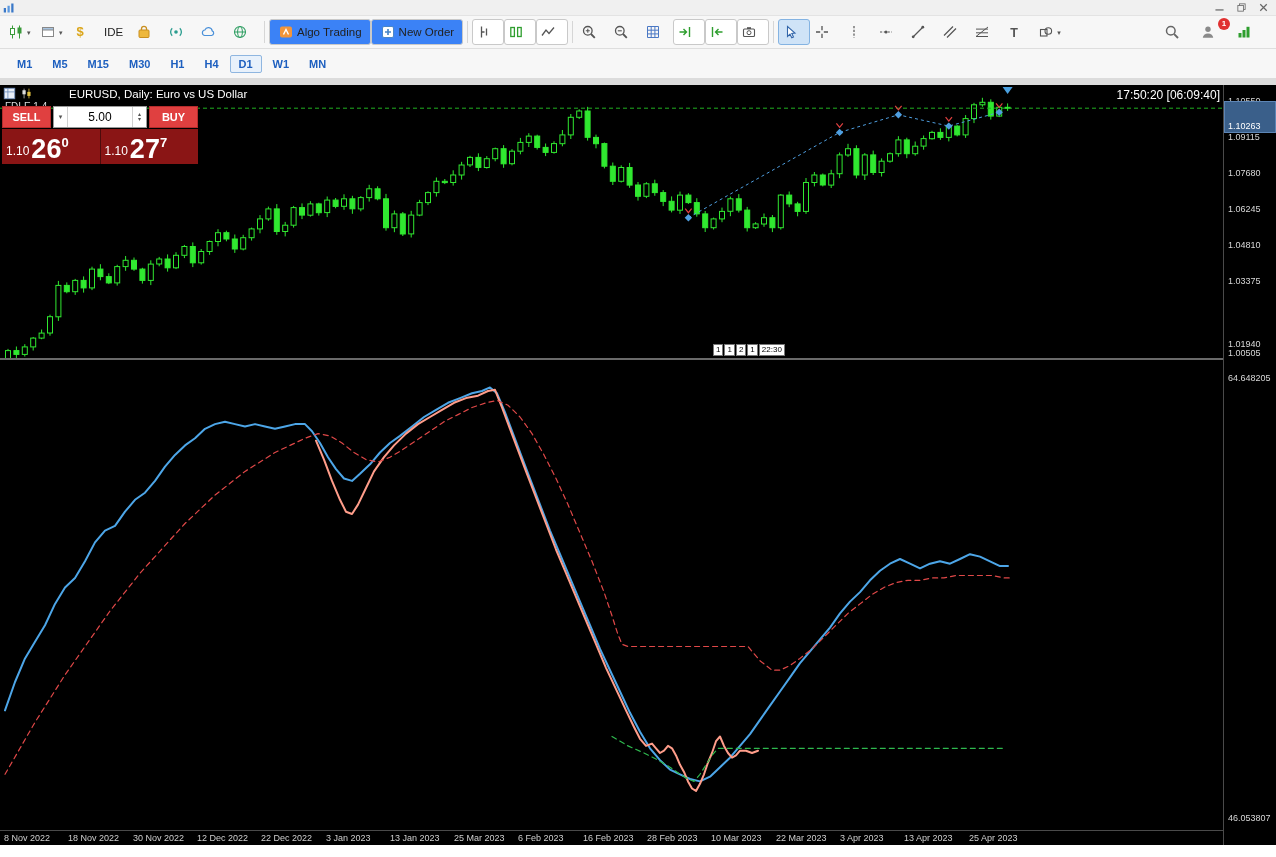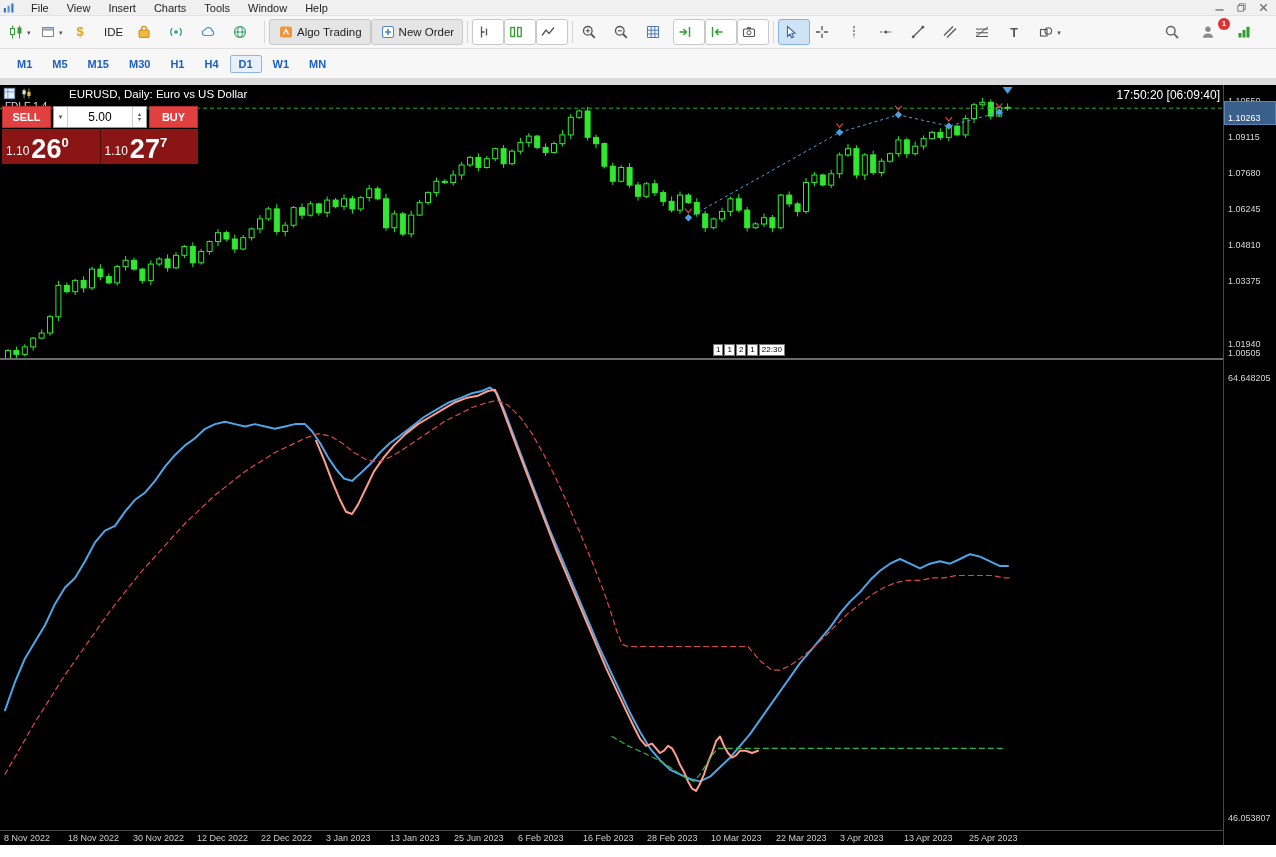--- a/index.html
+++ b/index.html
@@ -16,21 +16,21 @@
   .win-controls{margin-left:auto;display:flex;align-items:center;padding-right:2px;}
   .winbtn{width:22px;height:14px;display:flex;align-items:center;justify-content:center;}
   .winbtn svg{width:13px;height:13px;}
 
   
   .toolbar{position:absolute;top:16px;left:0;right:0;height:32px;background:#f7f7f7;
     border-bottom:1px solid #dedede;display:flex;align-items:center;padding:0 4px;}
   .tbtn{position:relative;height:24px;min-width:24px;display:flex;align-items:center;gap:3px;
     padding:0 3px;border:1px solid transparent;border-radius:3px;cursor:default;}
   .tbtn.boxed{border-color:#c9c9c9;background:#fff;}
-  .tbtn.framed{border-color:#c9c9c9;background:#e5e5e5;padding:0 8px;}
+  .tbtn.framed{border-color:#c9c9c9;background:#3b82f6;padding:0 8px;}
   .tbtn.active{background:#cfe3f7;border-color:#84b3e2;}
   .tbtn .icn{width:16px;height:16px;display:block;}
   .tlabel{font-size:11.5px;color:#222;white-space:nowrap;}
   .caret{font-size:7px;color:#555;line-height:1;}
   .badge{position:absolute;top:-2px;right:-3px;background:#e03030;color:#fff;border-radius:50%;
     width:12px;height:12px;font-size:8px;line-height:12px;text-align:center;font-weight:bold;}
   .tsep{width:1px;height:22px;background:#d6d6d6;margin:0 4px;}
   .tright{margin-left:auto;display:flex;align-items:center;gap:4px;padding-right:8px;}
 
   
@@ -44,21 +44,21 @@
   .chartwrap{position:absolute;top:78px;left:0;width:1276px;height:767px;background:#dcdcdc;}
   .chartblack{position:absolute;top:7px;left:0;width:1276px;height:760px;background:#000;}
   .main-pane{position:absolute;top:0;left:0;width:1223px;height:273px;overflow:hidden;}
   .pane-divider{position:absolute;top:273px;left:0;width:1223px;height:2px;background:#6a6a6a;cursor:row-resize;}
   .ind-pane{position:absolute;top:275px;left:0;width:1223px;height:470px;overflow:hidden;}
   .date-axis{position:absolute;top:745px;left:0;width:1223px;height:15px;border-top:1px solid #4a4a4a;}
   .date-label{position:absolute;top:2px;font-size:9px;color:#cfcfcf;white-space:nowrap;}
   .price-axis{position:absolute;top:0;right:0;width:52px;height:760px;border-left:1px solid #4a4a4a;background:#000;}
   .price-label{position:absolute;left:4px;font-size:9px;color:#d8d8d8;white-space:nowrap;}
   .price-current{position:absolute;left:0;right:0;background:#3a5f8a;border:1px solid #5d85b5;
-    color:#fff;font-size:9px;padding:11px 0 1px 3px;}
+    color:#fff;font-size:9px;padding:19px 0 1px 3px;}
 
   .chart-title-row{position:absolute;top:2px;left:3px;display:flex;align-items:center;gap:4px;}
   .ct-icon svg{width:13px;height:13px;display:block;}
   .chart-title{color:#fff;font-size:11.5px;white-space:nowrap;margin-left:32px;}
   .partial-label{position:absolute;top:16px;left:5px;color:#ddd;font-size:10px;}
   .clock{position:absolute;top:3px;right:3px;color:#fff;font-size:12px;white-space:nowrap;}
 
   
   .trade-panel{position:absolute;top:21px;left:2px;width:196px;}
   .tp-row1{display:flex;gap:2px;height:22px;}
@@ -98,29 +98,20 @@
 <div class="app">
 
   <div class="menubar">
     <span class="app-icon" id="appIcon">
         <svg class="icn" viewBox="0 0 16 16">
           <rect x="1" y="8" width="3" height="6" fill="#3a78c8"></rect>
           <rect x="6" y="5" width="3" height="9" fill="#5a98e0"></rect>
           <rect x="11" y="2" width="3" height="12" fill="#3a78c8"></rect>
         </svg>
       </span>
-    <div class="menu-items" id="menuItems">
-        <span class="menu-item">File</span>
-        <span class="menu-item">View</span>
-        <span class="menu-item">Insert</span>
-        <span class="menu-item">Charts</span>
-        <span class="menu-item">Tools</span>
-        <span class="menu-item">Window</span>
-        <span class="menu-item">Help</span>
-      </div>
     <div class="win-controls" id="winControls">
         <span class="winbtn">
           <svg class="icn" viewBox="0 0 16 16">
             <line x1="3" y1="11" x2="13" y2="11" stroke="#666" stroke-width="1.5"></line>
           </svg>
         </span>
         <span class="winbtn">
           <svg class="icn" viewBox="0 0 16 16">
             <rect x="5.5" y="3.5" width="7" height="7" fill="none" stroke="#666"></rect>
             <rect x="3.5" y="5.5" width="7" height="7" fill="#f0f0f0" stroke="#666"></rect>
@@ -666,21 +657,21 @@
       </div>
 
       <div class="date-axis" id="dateAxis">
           <span class="date-label" style="left: 4px;">8 Nov 2022</span>
           <span class="date-label" style="left: 68px;">18 Nov 2022</span>
           <span class="date-label" style="left: 133px;">30 Nov 2022</span>
           <span class="date-label" style="left: 197px;">12 Dec 2022</span>
           <span class="date-label" style="left: 261px;">22 Dec 2022</span>
           <span class="date-label" style="left: 326px;">3 Jan 2023</span>
           <span class="date-label" style="left: 390px;">13 Jan 2023</span>
-          <span class="date-label" style="left: 454px;">25 Jun 2023</span>
+          <span class="date-label" style="left: 454px;">25 Mar 2023</span>
           <span class="date-label" style="left: 518px;">6 Feb 2023</span>
           <span class="date-label" style="left: 583px;">16 Feb 2023</span>
           <span class="date-label" style="left: 647px;">28 Feb 2023</span>
           <span class="date-label" style="left: 711px;">10 Mar 2023</span>
           <span class="date-label" style="left: 776px;">22 Mar 2023</span>
           <span class="date-label" style="left: 840px;">3 Apr 2023</span>
           <span class="date-label" style="left: 904px;">13 Apr 2023</span>
           <span class="date-label" style="left: 969px;">25 Apr 2023</span>
         </div>
       <div class="price-axis" id="priceAxis">

